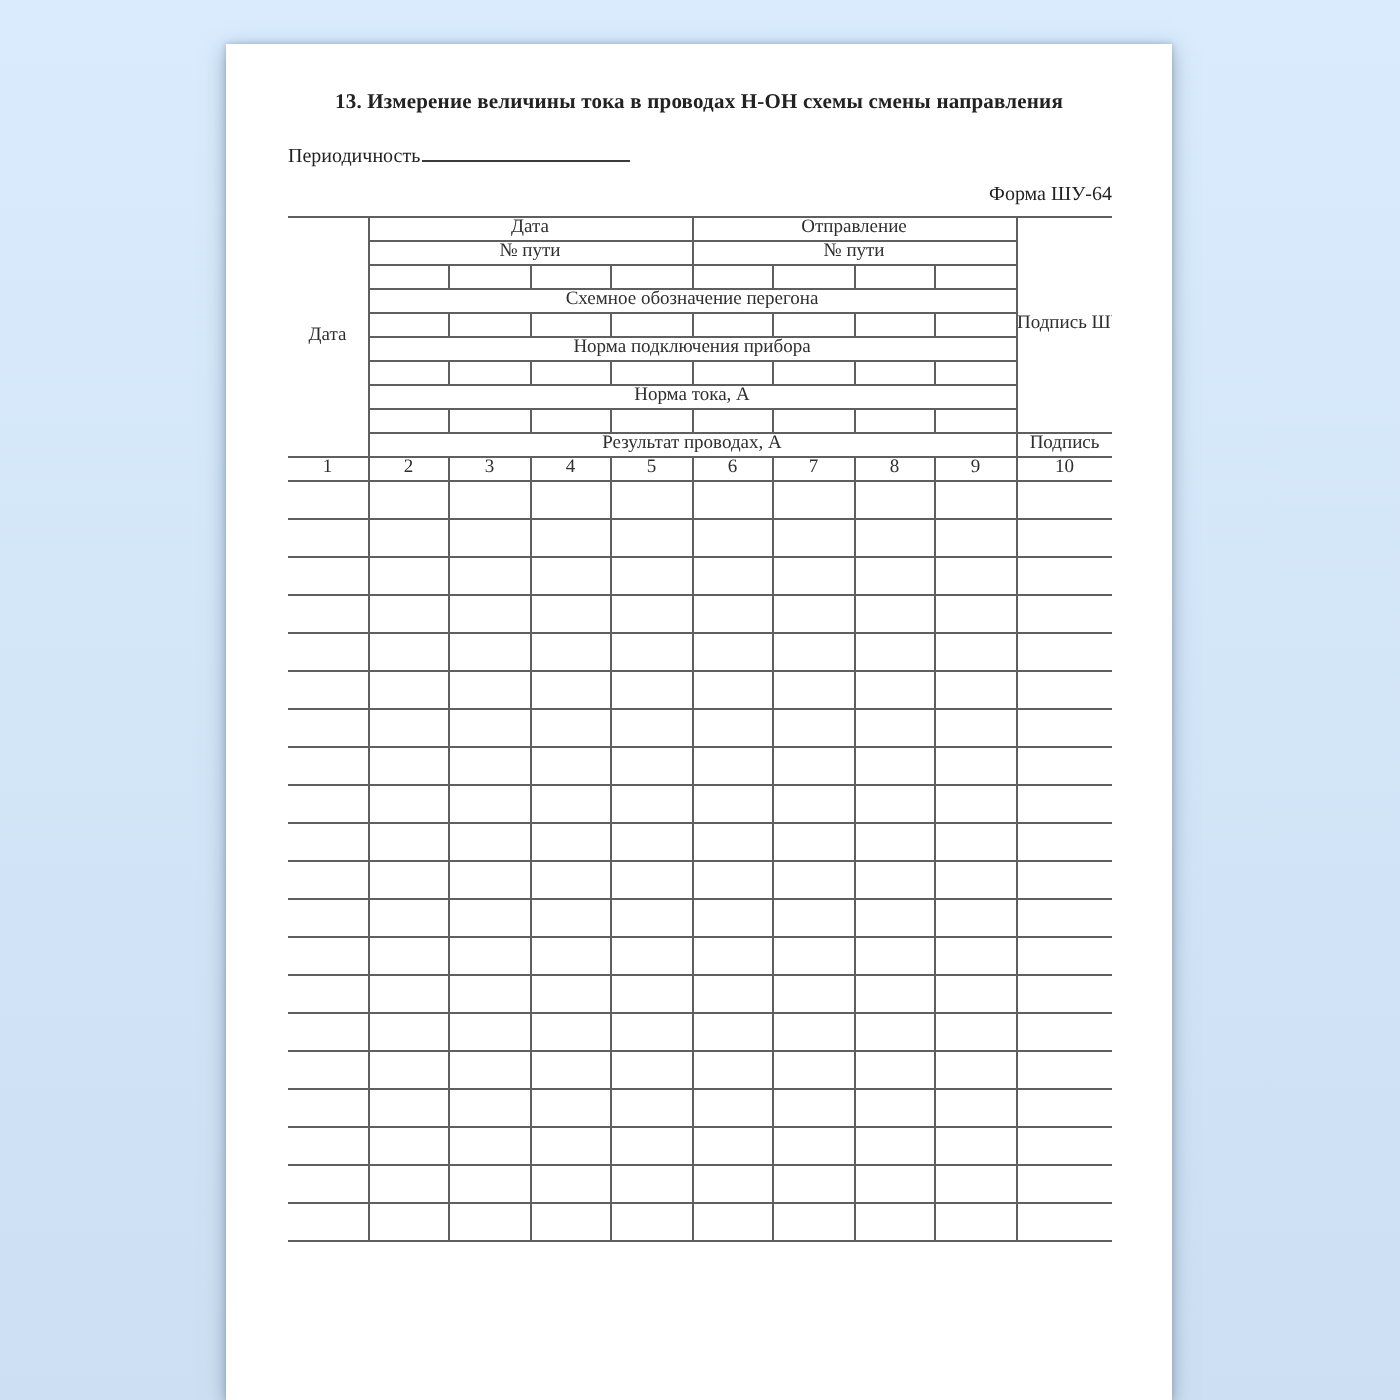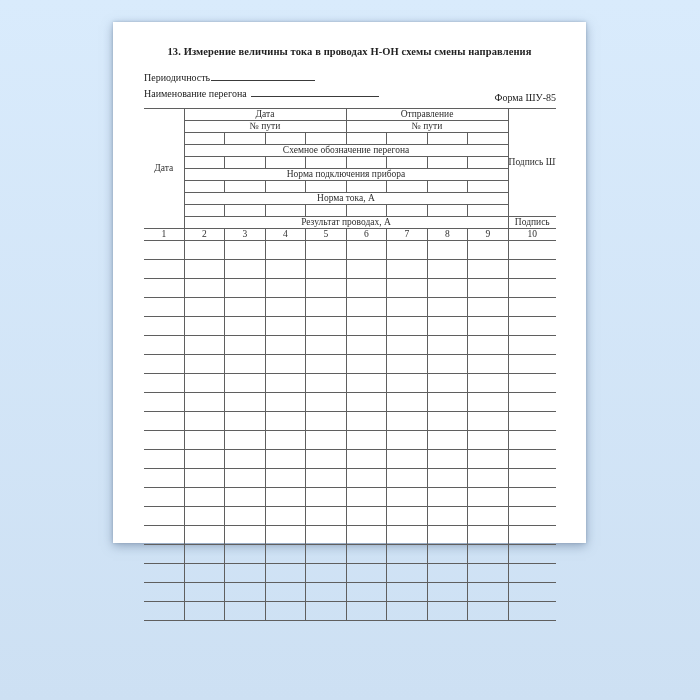--- a/index.html
+++ b/index.html
@@ -12,21 +12,21 @@
   *{margin:0;padding:0;box-sizing:border-box;}
   html,body{width:700px;height:700px;overflow:hidden;}
   body{
     background:linear-gradient(180deg,var(--bg-top) 0%,var(--bg-bottom) 100%);
     font-family:"Liberation Serif","DejaVu Serif",serif;
     color:var(--text);
     position:relative;
   }
   .page{
     position:absolute;
-    left:113px;top:22px;width:473px;height:521px;
+    left:113px;top:22px;width:473px;height:678px;
     background:var(--page);
     box-shadow:0 3px 10px rgba(96,118,148,.55),0 0 3px rgba(96,118,148,.4);
   }
   .doc-title{
     position:absolute;top:24px;left:0;right:0;
     text-align:center;
     font-size:10.5px;font-weight:bold;
     letter-spacing:.1px;
     color:#222;
   }
@@ -101,25 +101,22 @@
 <body>
 
 <div class="page">
 
   <div class="doc-title">13. Измерение величины тока в проводах Н-ОН схемы смены направления</div>
 
   <div class="field-row periodicity">
     <span>Периодичность</span><span class="blank-line w1"></span>
   </div>
 
-  <div class="field-row section-name">
-    <span>Наименование перегона</span><span class="blank-line w2"></span>
-  </div>
-
-  <div class="form-code">Форма ШУ-85</div>
+
+  <div class="form-code">Форма ШУ-64</div>
 
   <table class="form">
     <colgroup>
       <col style="width:40px">
       <col style="width:40.5px">
         <col style="width:40.5px">
         <col style="width:40.5px">
         <col style="width:40.5px">
       <col style="width:40.5px">
         <col style="width:40.5px">

